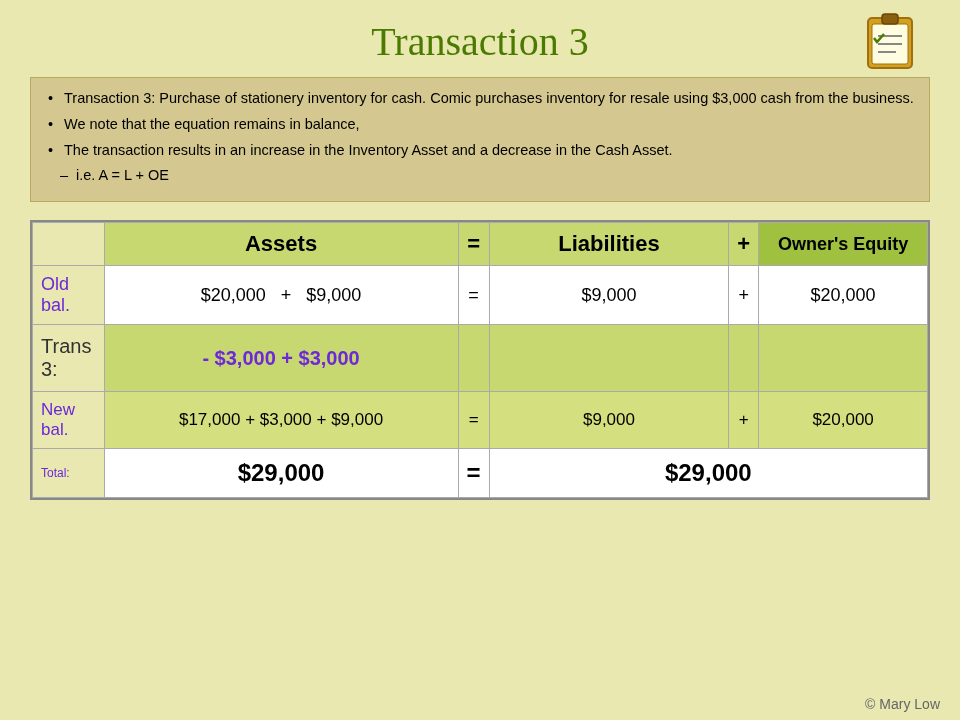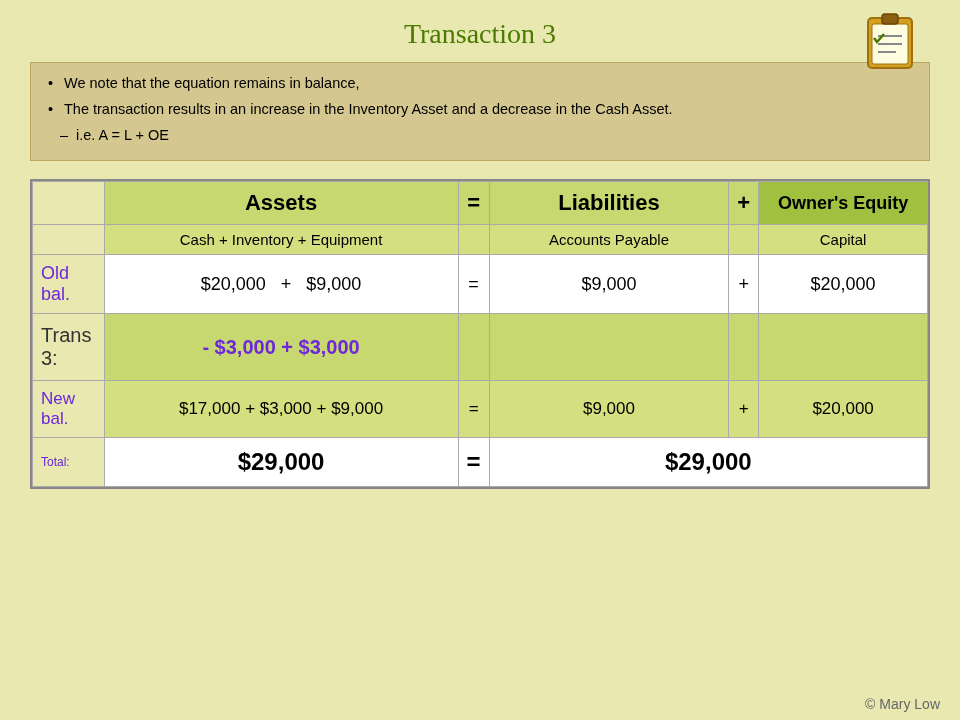--- a/index.html
+++ b/index.html
@@ -24,21 +24,21 @@
     
     .header {
       display: flex;
       align-items: center;
       justify-content: center;
       position: relative;
       padding: 8px 0 12px 0;
     }
 
     .title {
-      font-size: 28px;
+      font-size: 40px;
       color: #4a7a00;
       font-weight: normal;
       font-family: Georgia, serif;
     }
 
     .clipboard-icon {
       position: absolute;
       right: 10px;
       top: 0;
       width: 60px;
@@ -205,47 +205,40 @@
         <line x1="18" y1="34" x2="42" y2="34" stroke="#888" stroke-width="2"></line>
         <line x1="18" y1="42" x2="36" y2="42" stroke="#888" stroke-width="2"></line>
 
         <polyline points="14,28 17,32 24,24" fill="none" stroke="#4a7a00" stroke-width="2.5"></polyline>
       </svg>
     </div>
   </div>
 
   <div class="description-box">
     <ul>
+      <li>Transaction 3: Purchase of stationery inventory for cash. Comic purchases inventory for resale using $3,000 cash from the business.</li>
       <li>We note that the equation remains in balance,</li>
       <li>The transaction results in an increase in the Inventory Asset and a decrease in the Cash Asset.</li>
       <li class="sub-item">i.e. A = L + OE</li>
     </ul>
   </div>
 
   <div class="table-wrapper">
     <table>
 
       <tbody>
           <tr class="row-header">
         <td class="col-label"></td>
         <td class="col-assets">Assets</td>
         <td class="col-equals">=</td>
         <td class="col-liabilities">Liabilities</td>
         <td class="col-plus">+</td>
         <td class="col-equity">Owner's Equity</td>
       </tr>
 
-      <tr class="row-subheader">
-        <td class="col-label"></td>
-        <td>Cash   + Inventory + Equipment</td>
-        <td></td>
-        <td>Accounts Payable</td>
-        <td></td>
-        <td>Capital</td>
-      </tr>
 
       <tr class="row-old">
         <td class="col-label">Old bal.</td>
         <td>
           <span>$20,000</span>
           &nbsp;&nbsp;<span>+</span>
           &nbsp;&nbsp;<span>$9,000</span>
         </td>
         <td>=</td>
         <td>$9,000</td>

